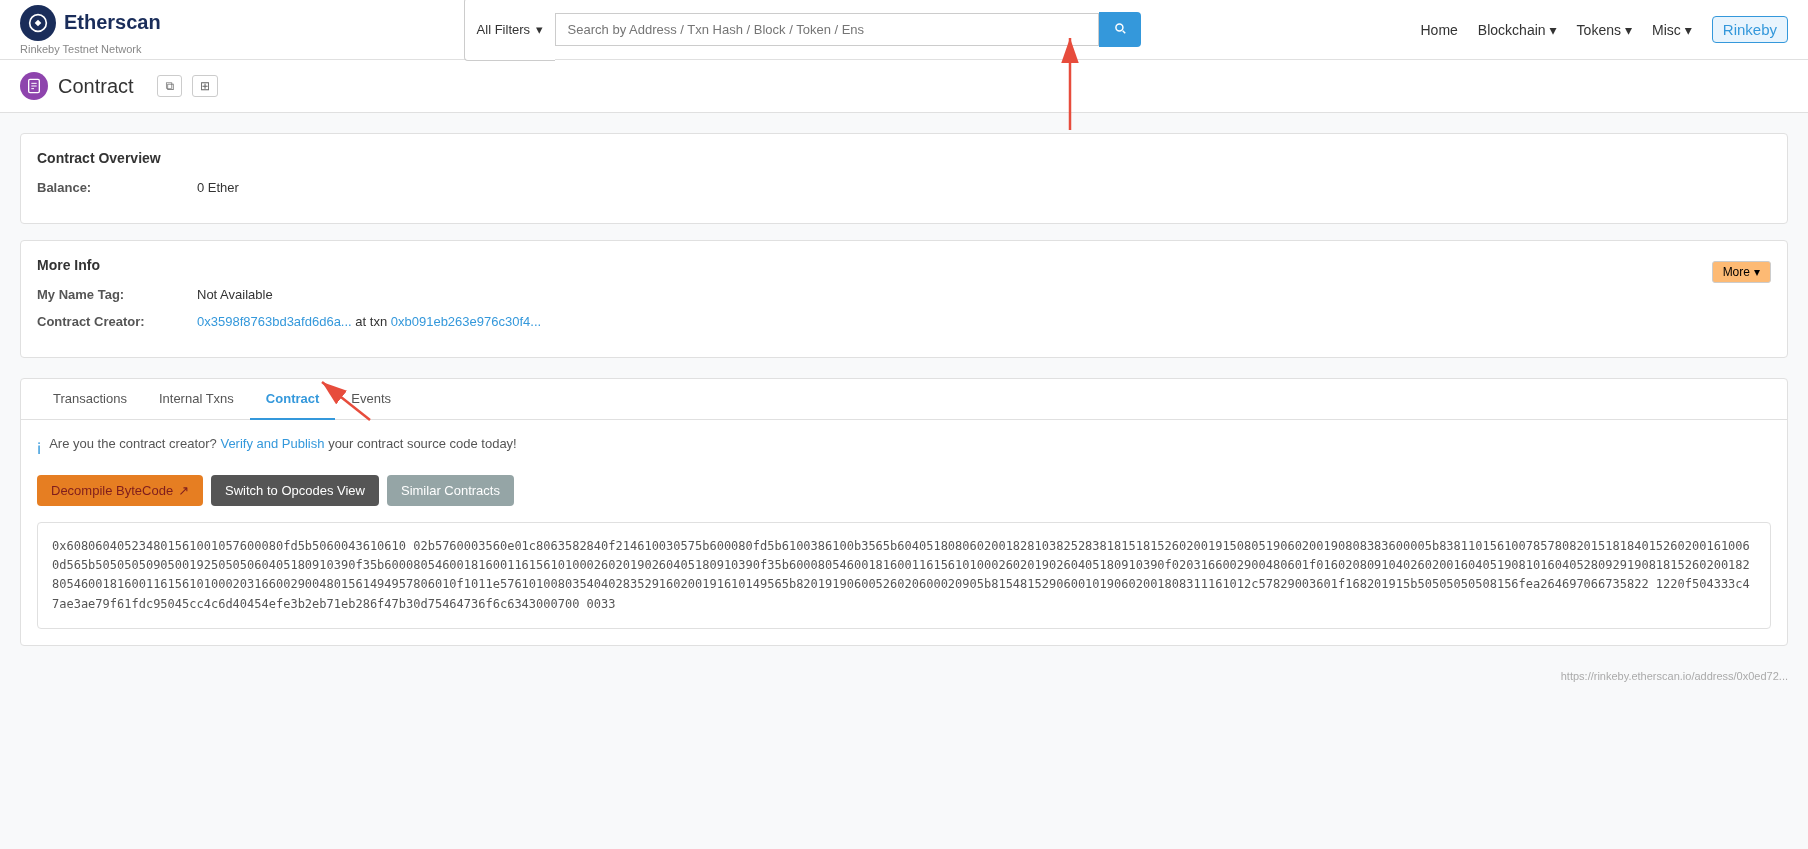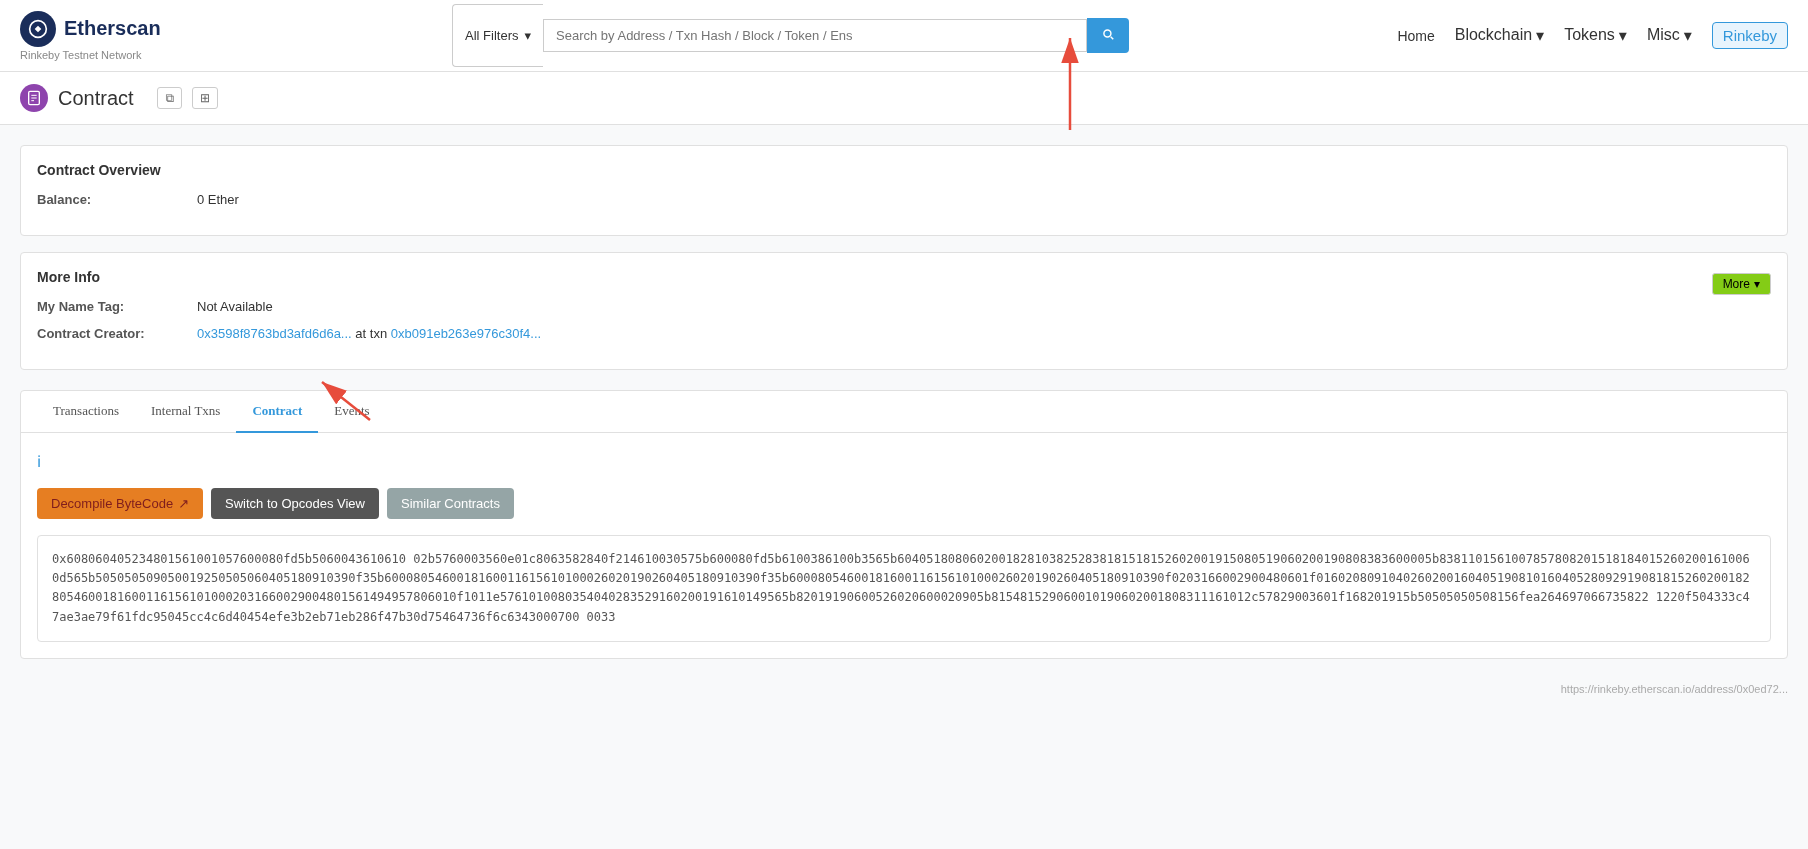--- a/index.html
+++ b/index.html
@@ -1,59 +1,59 @@
 <!DOCTYPE html>
 <html><head>
   <meta charset="utf-8">
   <style>
     * { box-sizing: border-box; margin: 0; padding: 0; }
     body { font-family: Arial, sans-serif; font-size: 14px; background: #f8f9fa; color: #333; }
 
     
-    .header { background: #fff; border-bottom: 1px solid #e0e0e0; padding: 0 20px; display: flex; align-items: center; justify-content: space-between; height: 72px; }
+    .header { background: #fff; border-bottom: 1px solid #e0e0e0; padding: 0 20px; display: flex; align-items: center; justify-content: space-between; height: 60px; }
     .logo-area { display: flex; flex-direction: column; }
     .logo-row { display: flex; align-items: center; gap: 8px; }
     .logo-circle { width: 36px; height: 36px; border-radius: 50%; background: #1a2d5a; display: flex; align-items: center; justify-content: center; color: #fff; font-weight: bold; font-size: 16px; }
     .logo-text { font-size: 20px; font-weight: bold; color: #1a2d5a; }
     .network-label { font-size: 11px; color: #888; margin-top: 2px; }
 
     .search-area { display: flex; align-items: center; gap: 0; flex: 1; max-width: 700px; margin: 0 30px; }
     .filter-select { border: 1px solid #ccc; border-right: none; padding: 23px 12px; background: #fff; border-radius: 4px 0 0 4px; font-size: 13px; cursor: pointer; display: flex; align-items: flex-start; gap: 6px; white-space: nowrap; margin-left: 23px; }
     .search-input { flex: 1; border: 1px solid #ccc; padding: 8px 12px; font-size: 13px; outline: none; }
     .search-btn { background: #3498db; border: none; padding: 9px 14px; cursor: pointer; border-radius: 0 4px 4px 0; color: #fff; }
 
     .nav-area { display: flex; align-items: center; gap: 20px; }
     .nav-link { color: #333; text-decoration: none; font-size: 14px; cursor: pointer; }
-    .nav-link-dropdown { display: flex; align-items: flex-start; gap: 4px; color: #333; cursor: pointer; font-size: 16px; }
+    .nav-link-dropdown { display: flex; align-items: center; gap: 4px; color: #333; cursor: pointer; font-size: 14px; }
     .rinkeby-badge { background: #e8f4fd; border: 1px solid #3498db; color: #3498db; padding: 4px 10px; border-radius: 4px; font-size: 15px; cursor: pointer; }
 
     
     .page-header { background: #fff; padding: 12px 20px; border-bottom: 1px solid #e0e0e0; display: flex; align-items: center; gap: 10px; }
     .contract-icon { width: 28px; height: 28px; background: #8e44ad; border-radius: 50%; display: flex; align-items: center; justify-content: center; }
     .contract-title { font-size: 20px; font-weight: normal; color: #333; }
     .contract-address { font-size: 16px; color: #555; font-weight: normal; }
     .copy-btn { background: none; border: 1px solid #ccc; padding: 3px 7px; border-radius: 3px; cursor: pointer; font-size: 12px; color: #666; }
     .grid-btn { background: none; border: 1px solid #ccc; padding: 3px 7px; border-radius: 3px; cursor: pointer; font-size: 12px; color: #666; }
 
     
     .main-content { padding: 20px; }
     .overview-grid { display: grid; grid-template-columns: 1fr; gap: 16px; margin-bottom: 20px; }
     .card { background: #fff; border: 1px solid #e0e0e0; border-radius: 4px; padding: 16px; }
     .card-title { font-weight: bold; font-size: 14px; margin-bottom: 14px; color: #333; }
     .card-row { display: flex; align-items: flex-start; margin-bottom: 12px; }
     .card-label { min-width: 160px; color: #555; font-size: 13px; font-weight: bold; }
     .card-value { color: #333; font-size: 13px; }
     .card-header-row { display: flex; justify-content: space-between; align-items: center; }
-    .more-btn { background: #84cc16; border: 1px solid #ccc; padding: 3px 10px; border-radius: 3px; font-size: 12px; cursor: pointer; display: flex; align-items: center; gap: 4px; }
+    .more-btn { background: #fdba74; border: 1px solid #ccc; padding: 3px 10px; border-radius: 3px; font-size: 12px; cursor: pointer; display: flex; align-items: center; gap: 4px; }
     .link-blue { color: #3498db; text-decoration: none; cursor: pointer; }
 
     
     .tabs-container { background: #fff; border: 1px solid #e0e0e0; border-radius: 4px; }
     .tabs-header { display: flex; border-bottom: 1px solid #e0e0e0; padding: 0 16px; }
-    .tab { padding: 12px 16px; cursor: pointer; font-size: 13px; color: #555; border-bottom: 2px solid transparent; margin-bottom: -1px; font-family: Liberation Serif, serif; }
+    .tab { padding: 12px 16px; cursor: pointer; font-size: 13px; color: #555; border-bottom: 2px solid transparent; margin-bottom: -1px; }
     .tab.active { color: #3498db; border-bottom: 2px solid #3498db; font-weight: bold; }
 
     
     .tab-content { padding: 16px; }
     .info-box { display: flex; align-items: flex-start; gap: 8px; margin-bottom: 16px; font-size: 13px; color: #555; }
     .info-icon { color: #3498db; font-size: 16px; flex-shrink: 0; margin-top: 1px; }
     .verify-link { color: #3498db; cursor: pointer; }
 
     
     .buttons-row { display: flex; gap: 8px; margin-bottom: 16px; }
@@ -172,20 +172,25 @@
       <div class="tab">Transactions</div>
       <div class="tab">Internal Txns</div>
       <div class="tab active">Contract</div>
       <div class="tab">Events</div>
     </div>
 
     <div class="tab-content">
 
       <div class="info-box">
         <span class="info-icon">ℹ</span>
+        <span>
+          <span>Are you the contract creator?</span>
+          <a class="verify-link">Verify and Publish</a>
+          <span>your contract source code today!</span>
+        </span>
       </div>
 
       <div class="buttons-row">
         <button class="btn-orange">
           <span>Decompile ByteCode</span>
           <span>↗</span>
         </button>
         <button class="btn-dark">Switch to Opcodes View</button>
         <button class="btn-gray">Similar Contracts</button>
       </div>

